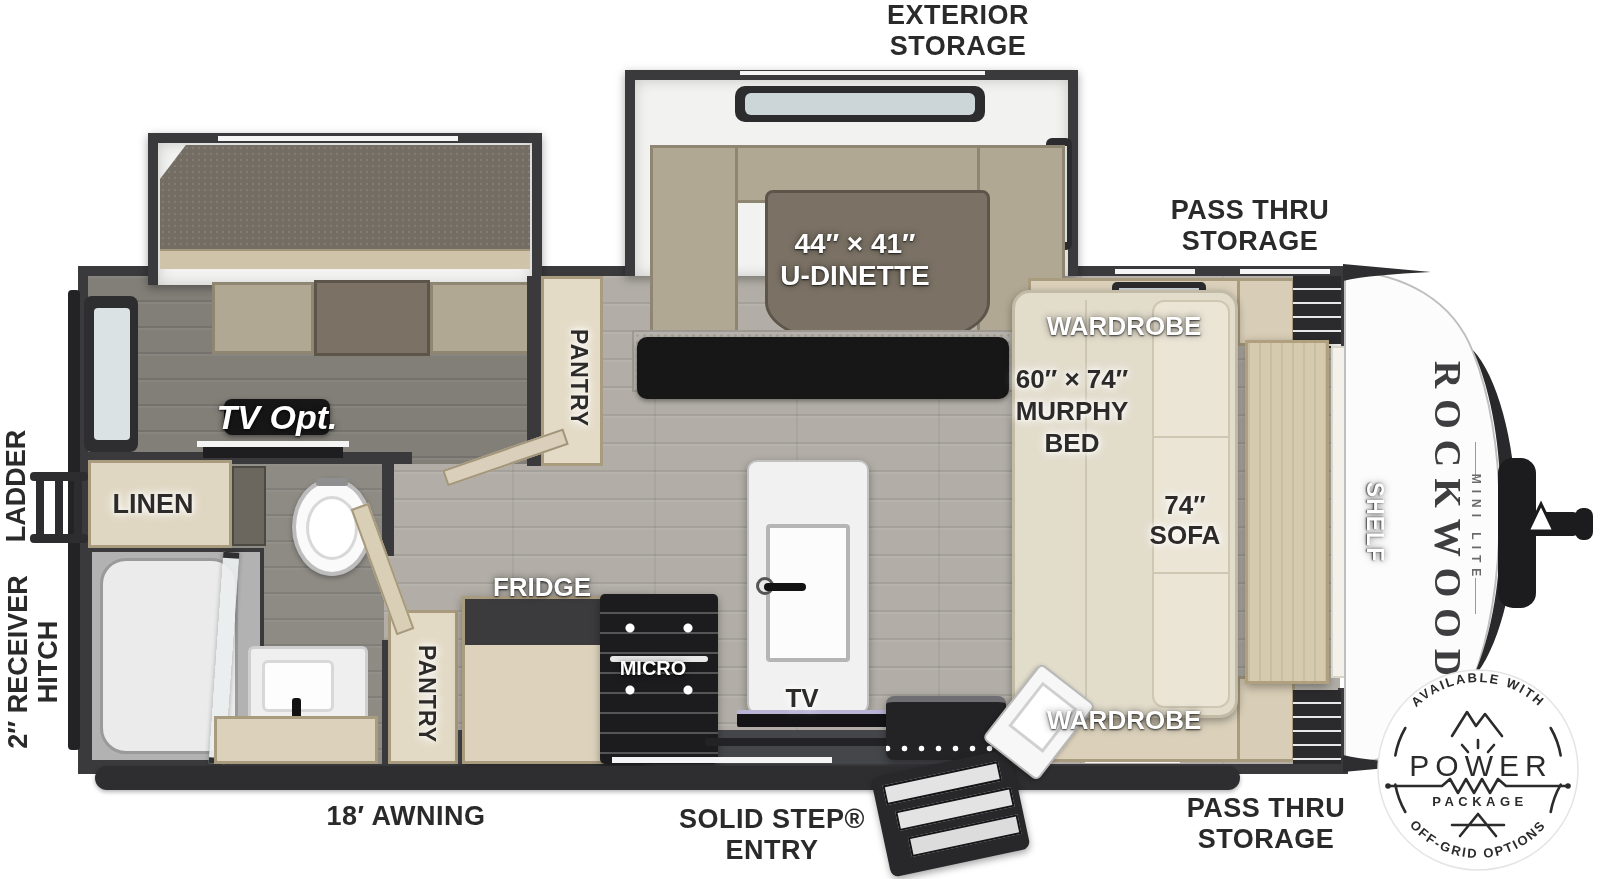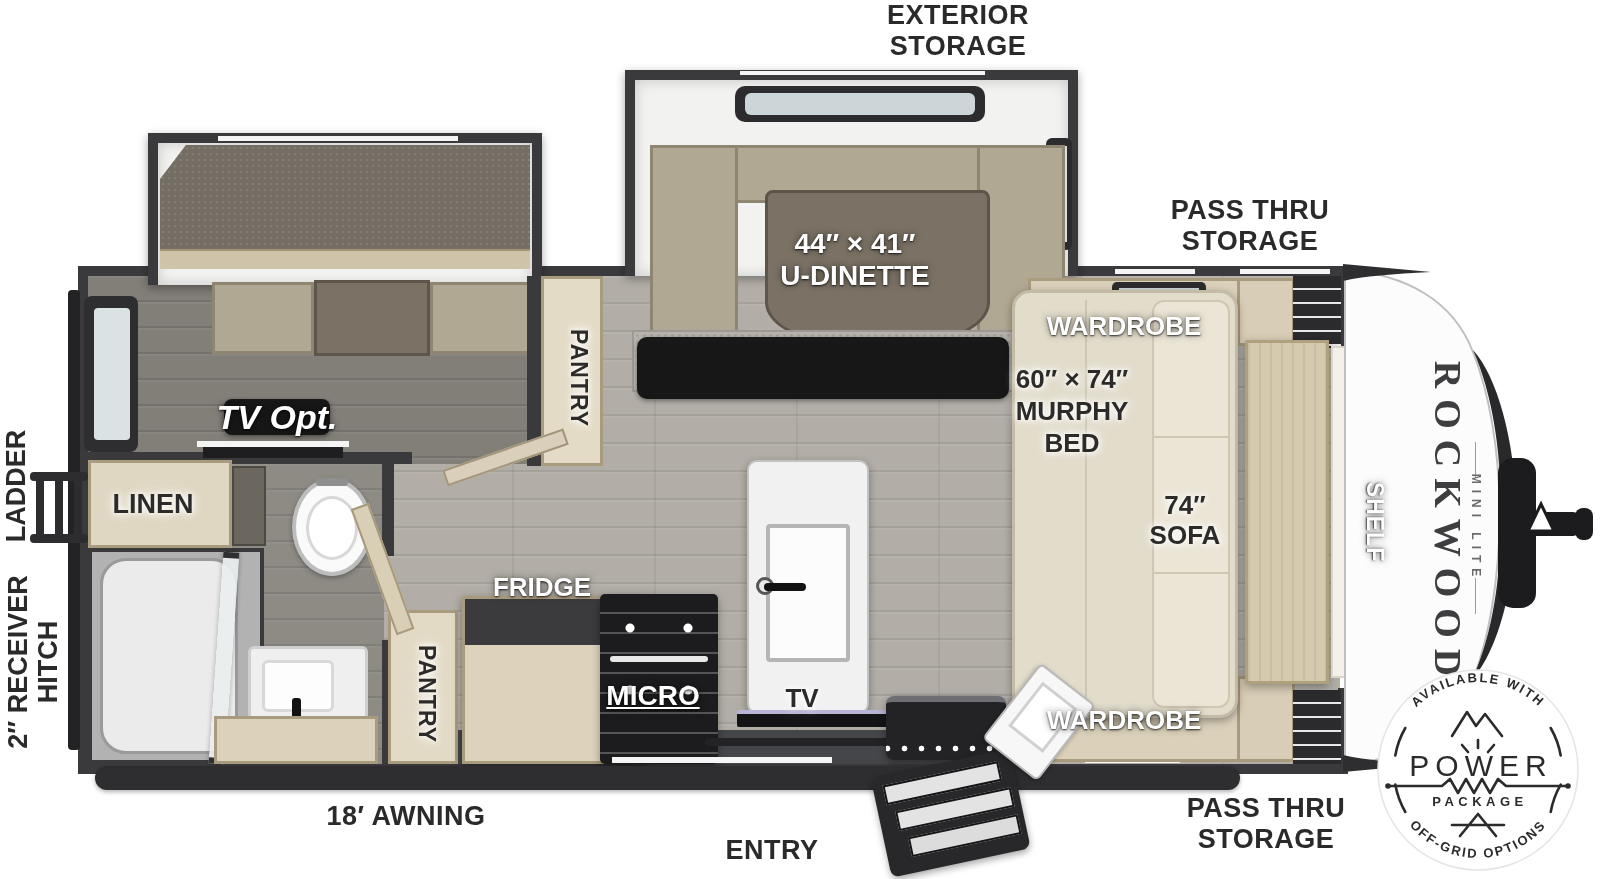--- a/index.html
+++ b/index.html
@@ -195,30 +195,31 @@
   <div class="lblW" style="left:1124px;top:720px;font-size:26px;">WARDROBE</div>
   <div class="lblD" style="left:1072px;top:379px;font-size:26px;">60″ × 74″</div>
   <div class="lblD" style="left:1072px;top:411px;font-size:26px;">MURPHY</div>
   <div class="lblD" style="left:1072px;top:443px;font-size:26px;">BED</div>
   <div class="lblD" style="left:1185px;top:505px;font-size:26px;">74″</div>
   <div class="lblD" style="left:1185px;top:535px;font-size:26px;">SOFA</div>
   <div class="lblW vdown" style="left:1374px;top:522px;font-size:23px;letter-spacing:1px;">SHELF</div>
   <div class="lblD vdown" style="left:578px;top:378px;font-size:23px;letter-spacing:1px;">PANTRY</div>
   <div class="lblD vdown" style="left:426px;top:694px;font-size:23px;letter-spacing:1px;">PANTRY</div>
   <div class="lblW" style="left:542px;top:587px;font-size:26px;">FRIDGE</div>
-  <div class="lblW" style="left:653px;top:696px;font-size:28px;text-decoration:underline;">MICRO</div>
+  <div class="lblW" style="left:653px;top:668px;font-size:20px;">MICRO</div>
   <div class="lblD" style="left:802px;top:698px;font-size:26px;">TV</div>
 
   <div class="out" style="left:958px;top:15px;font-size:27px;">EXTERIOR</div>
   <div class="out" style="left:958px;top:46px;font-size:27px;">STORAGE</div>
   <div class="out" style="left:1250px;top:210px;font-size:27px;">PASS THRU</div>
   <div class="out" style="left:1250px;top:241px;font-size:27px;">STORAGE</div>
   <div class="out" style="left:1266px;top:808px;font-size:27px;">PASS THRU</div>
   <div class="out" style="left:1266px;top:839px;font-size:27px;">STORAGE</div>
   <div class="out" style="left:406px;top:816px;font-size:27px;">18′ AWNING</div>
+  <div class="out" style="left:772px;top:819px;font-size:27px;">SOLID STEP®</div>
   <div class="out" style="left:772px;top:850px;font-size:27px;">ENTRY</div>
   <div class="vupW" style="left:16px;top:486px;font-size:27px;">LADDER</div>
   <div class="vupW" style="left:18px;top:662px;font-size:27px;">2″ RECEIVER</div>
   <div class="vupW" style="left:48px;top:662px;font-size:27px;">HITCH</div>
 
   <svg class="abs" style="left:1372px;top:664px;" width="212" height="212" viewBox="0 0 212 212">
     <defs>
       <path id="arcTop" d="M26.3,68.8 A88,88 0 0 1 185.7,68.8"></path>
       <path id="arcBottom" d="M26.3,143.2 A88,88 0 0 0 185.7,143.2"></path>
     </defs>

